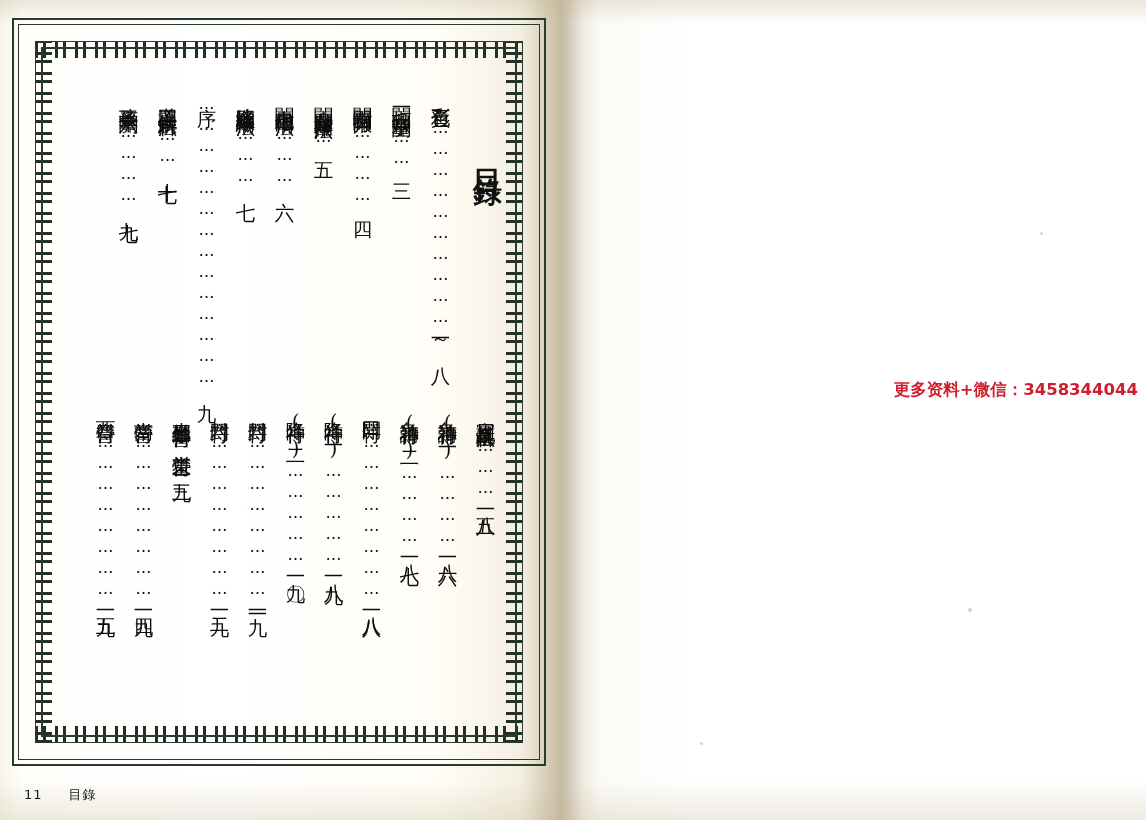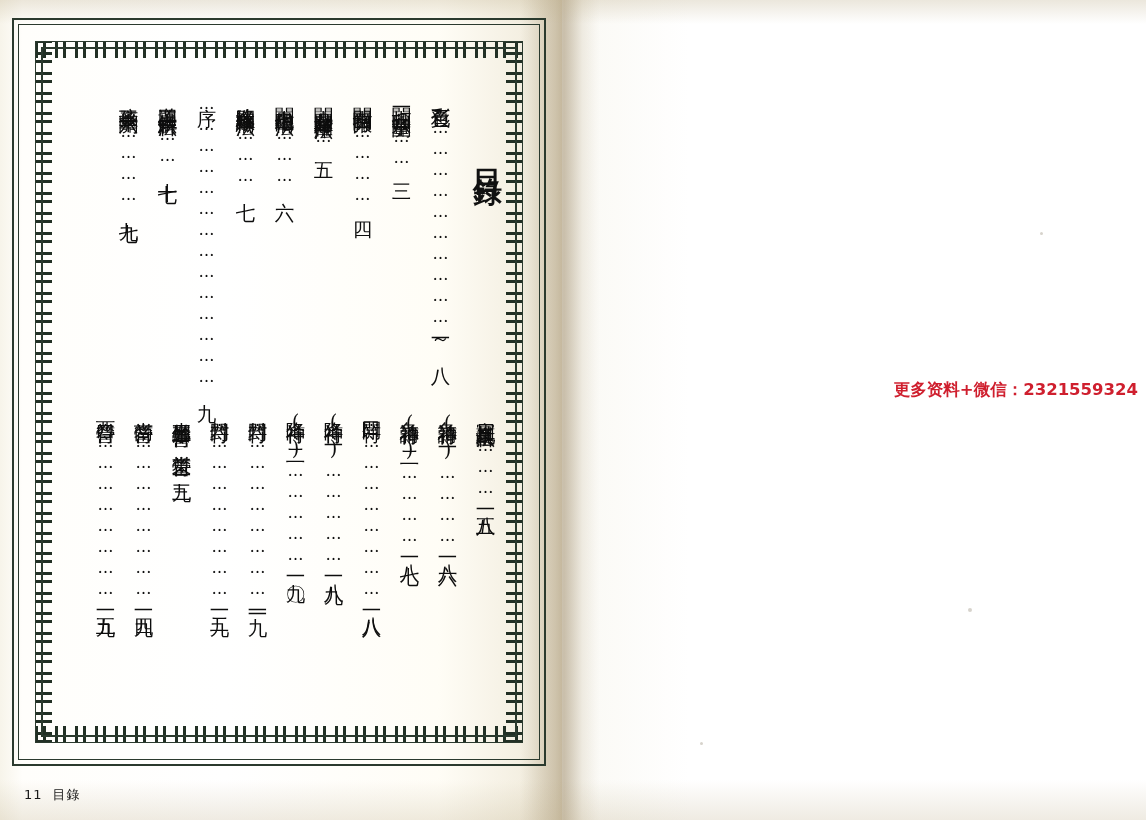--- a/index.html
+++ b/index.html
@@ -181,21 +181,21 @@
 
   
   #footer {
     position: absolute;
     left: 24px; bottom: 16px;
     font-family: "DejaVu Sans", "Liberation Sans", sans-serif;
     font-size: 13px;
     color: #1a1a1a;
     letter-spacing: 1px;
   }
-  #footer .pn { margin-right: 10px; }
+  #footer .pn { margin-right: 26px; }
 
   
   .speck {
     position: absolute;
     background: rgba(140,130,110,0.35);
     border-radius: 50%;
   }
 </style>
 </head>
 <body>
@@ -304,18 +304,18 @@
     </div>
 
     <div class="entry" style="right:380px; top:0px;">
       <span>西營符</span><span class="lead">………………………</span><span class="pg">一九五</span>
     </div>
   </div>
 
 </div>
 
 <div id="watermark" style="color: rgb(207, 31, 46);">
-  <div>更多资料+微信：2321559324</div>
+  <div>更多资料+微信：3458344044</div>
 </div>
 
 <div id="footer">
   <span class="pn">11</span><span>目錄</span>
 </div>
 
 </body></html>

